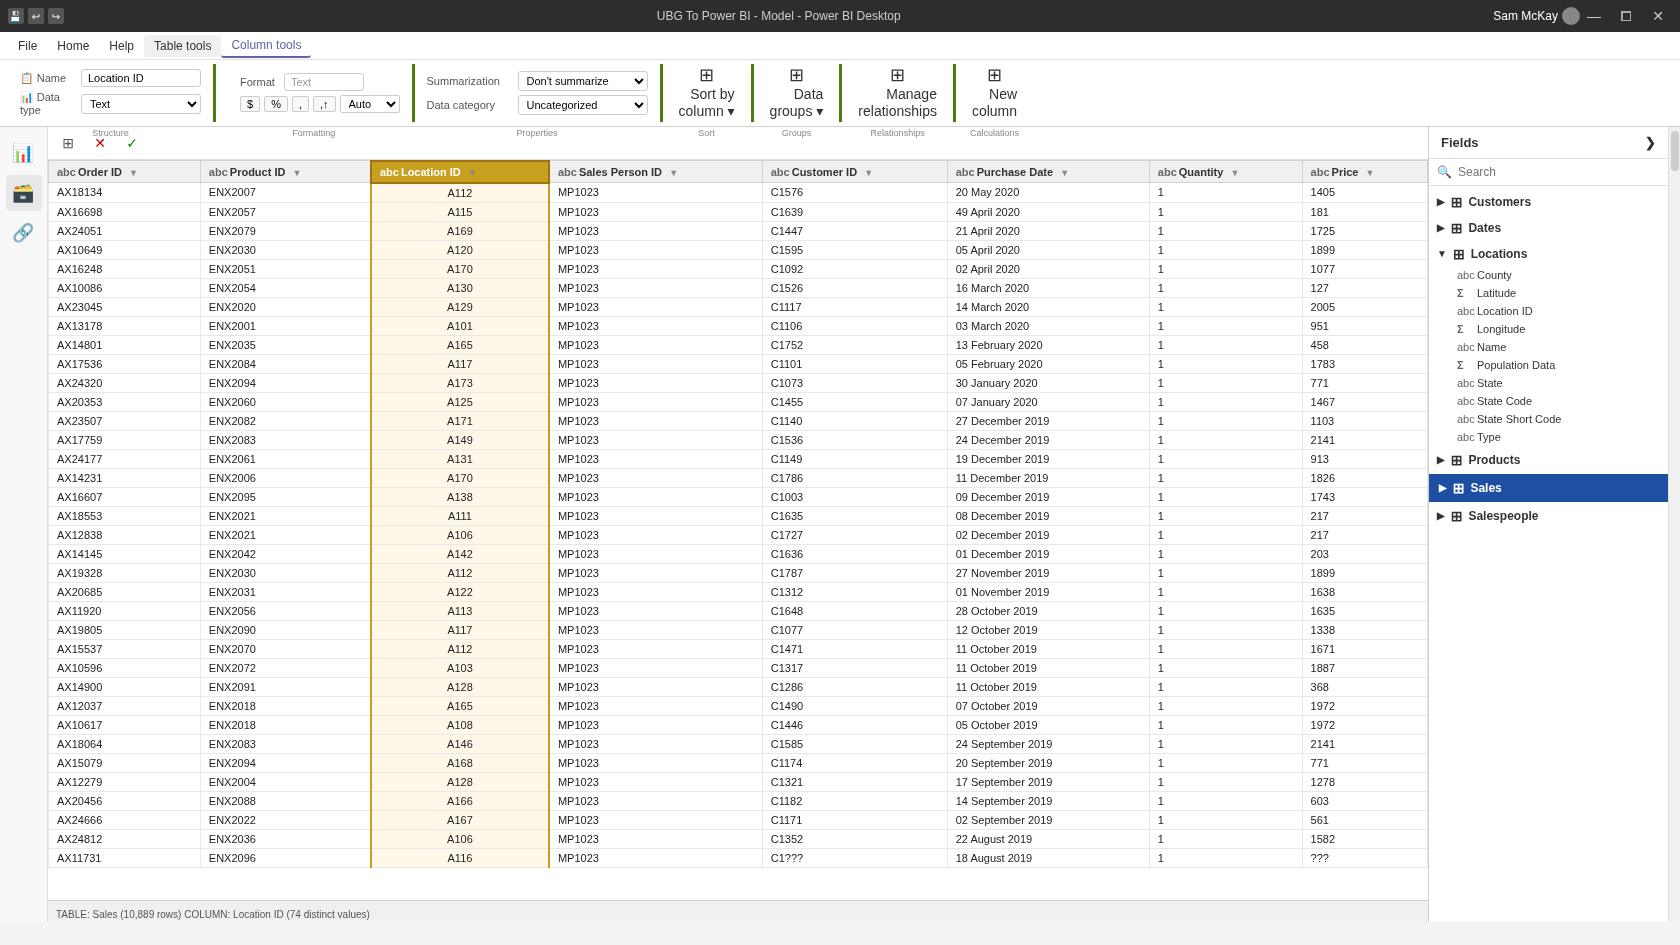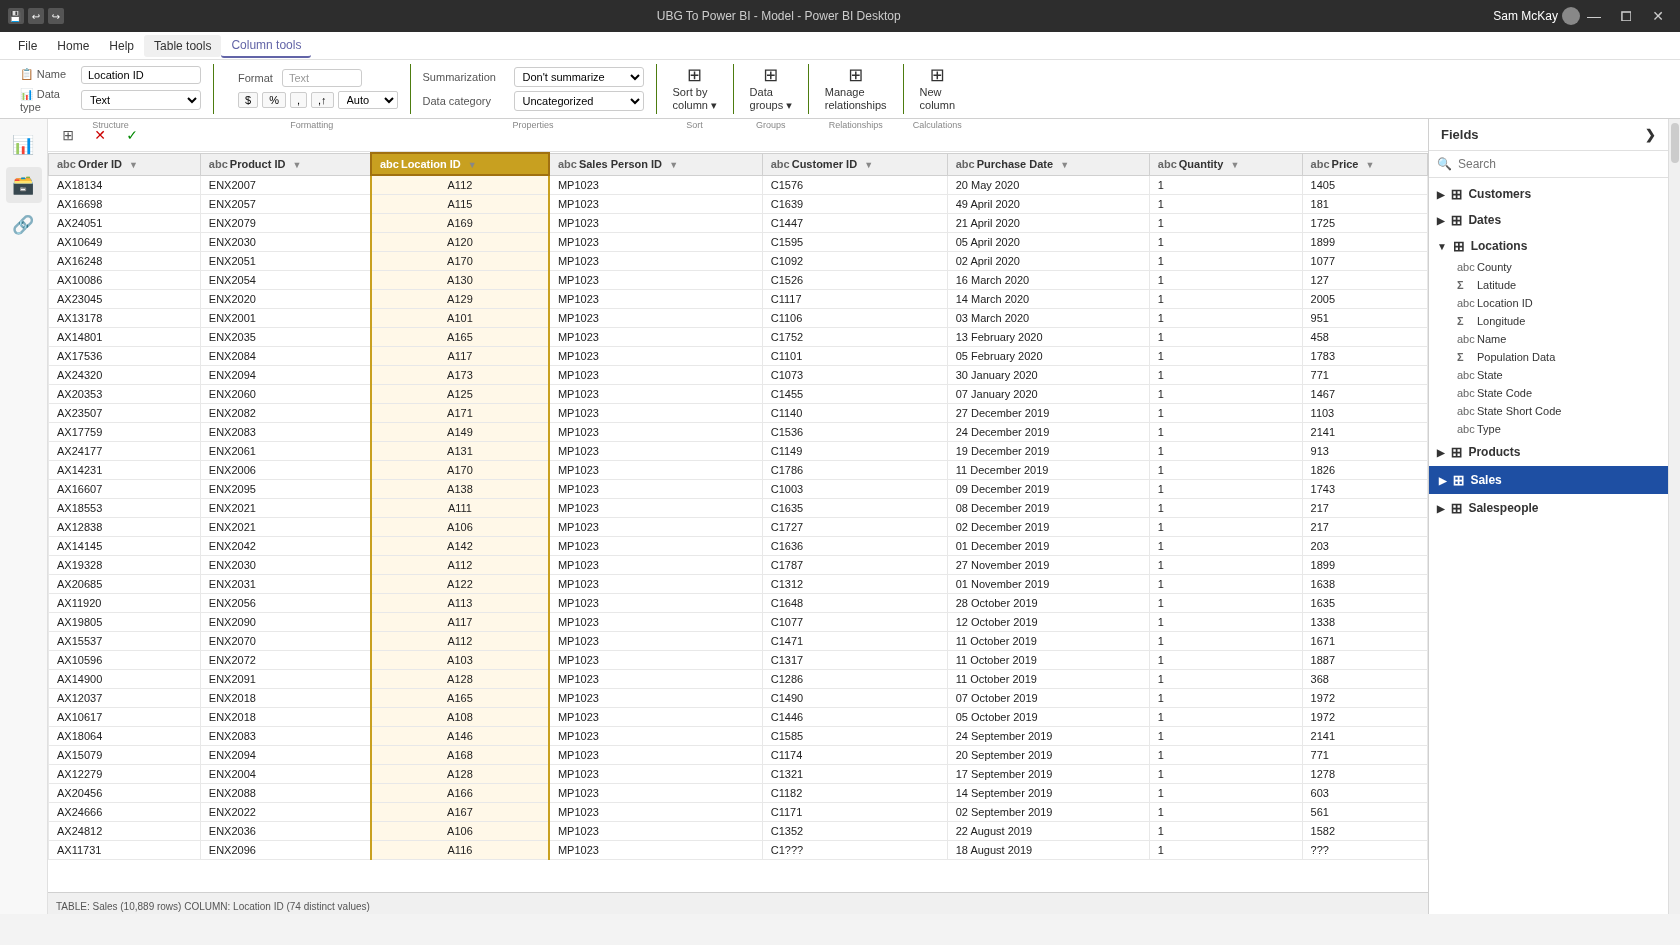--- a/index.html
+++ b/index.html
@@ -53,21 +53,21 @@
       display: flex;
       align-items: stretch;
       gap: 0;
       padding-bottom: 4px;
     }
     .ribbon-group {
       display: flex;
       align-items: center;
       gap: 6px;
       padding: 0 12px;
-      border-right: 1px solid #4d7c0f;
+      border-right: 3px solid #4d7c0f;
       position: relative;
     }
     .ribbon-group:last-child { border-right: none; }
     .ribbon-group-label {
       position: absolute;
       bottom: -16px;
       left: 0; right: 0;
       text-align: center;
       font-size: 9px;
       color: #888;
@@ -78,21 +78,21 @@
       align-items: center;
       cursor: pointer;
       padding: 2px 4px;
       border-radius: 3px;
       min-width: 40px;
       font-size: 10px;
       color: #333;
       gap: 2px;
     }
     .ribbon-btn-icon { font-size: 18px; line-height: 1; }
-    .ribbon-btn-label { font-size: 11px; text-align: left; line-height: 1.2; }
+    .ribbon-btn-label { font-size: 14px; text-align: right; line-height: 1.2; }
 
     .ribbon-field-group {
       display: flex;
       flex-direction: column;
       gap: 4px;
     }
     .ribbon-field-row {
       display: flex;
       align-items: center;
       gap: 6px;

